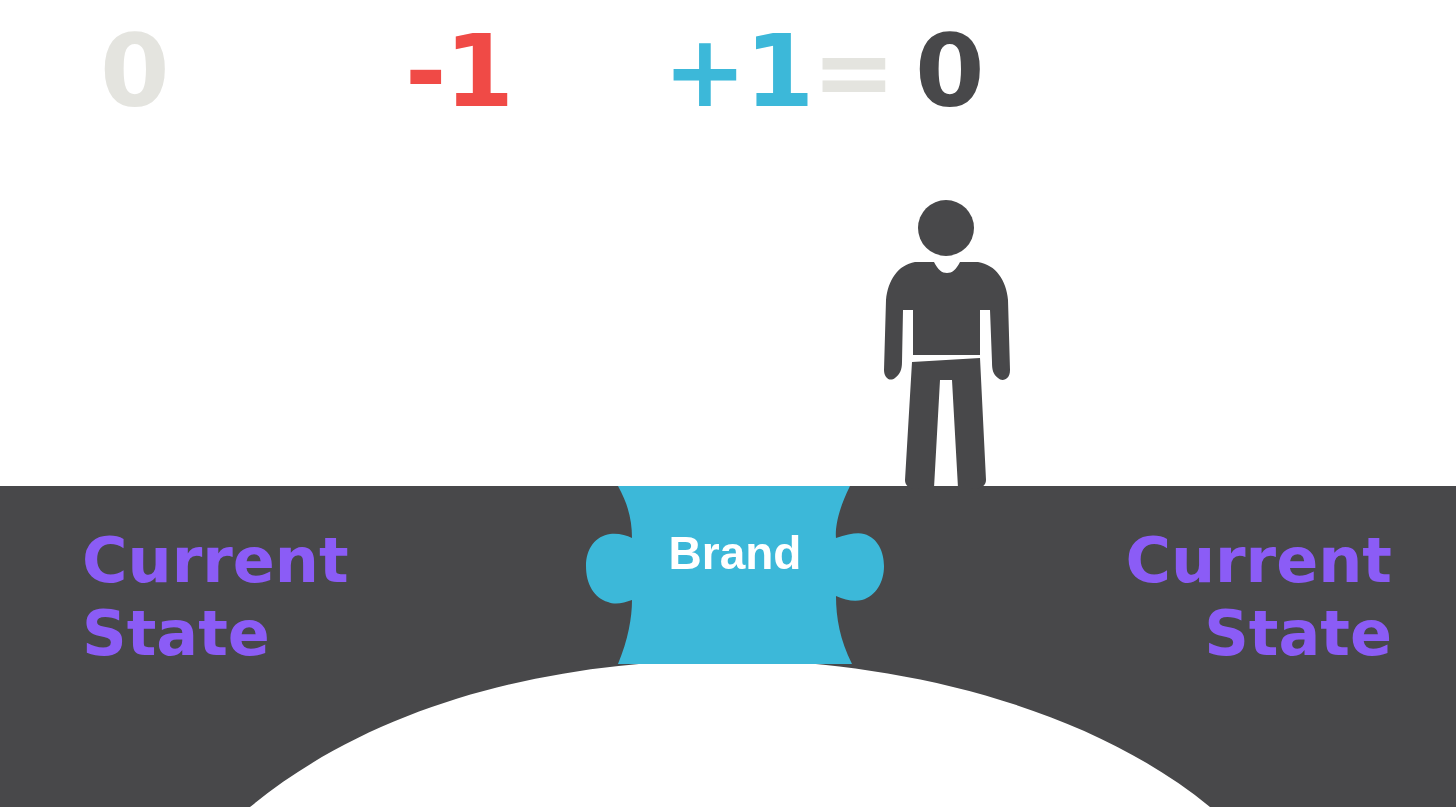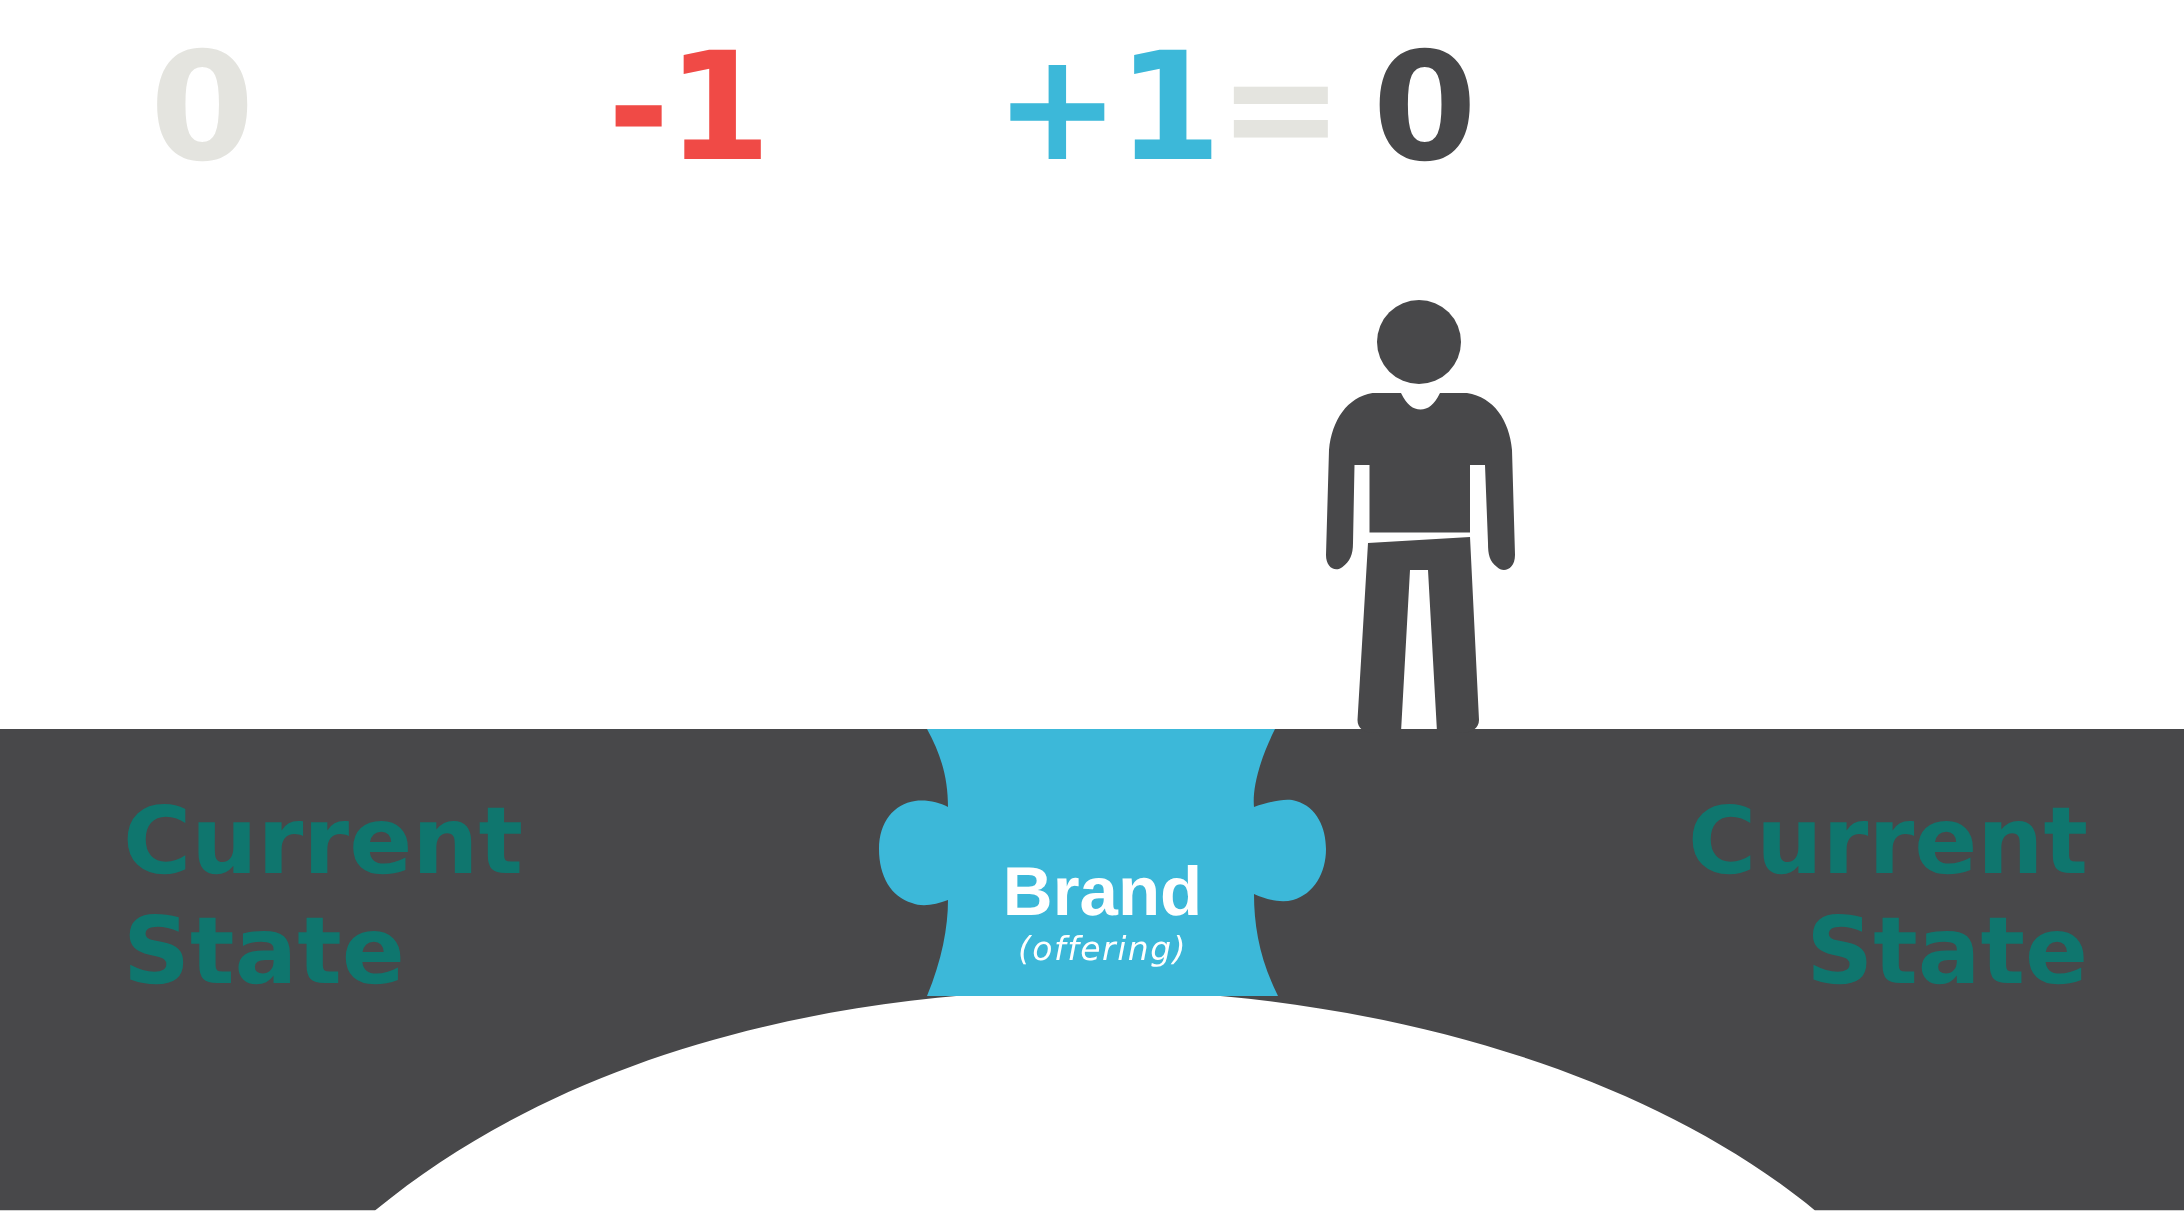--- a/index.html
+++ b/index.html
@@ -1,20 +1,20 @@
 <!DOCTYPE html>
 <html><head>
 <meta charset="utf-8">
 <style>
   html, body { margin:0; padding:0; }
   body { width:1456px; height:807px; background:#ffffff; position:relative; overflow:hidden; font-family:"DejaVu Sans", sans-serif; }
   .num { position:absolute; top:22px; font-size:100px; font-weight:bold; line-height:1; letter-spacing:-2px; }
-  .label { position:absolute; color:#0f766e; font-family:"DejaVu Sans", sans-serif; font-weight:bold; font-size:62px; line-height:73px; }
+  .label { position:absolute; color:#8b5cf6; font-family:"DejaVu Sans", sans-serif; font-weight:bold; font-size:62px; line-height:73px; }
   .brand { position:absolute; left:630px; top:528px; width:210px; text-align:center; color:#fff; }
-  .brand-title { font-family:"Liberation Sans", sans-serif; font-weight:bold; font-size:46px; line-height:50px;margin-top:41px; }
+  .brand-title { font-family:"Liberation Sans", sans-serif; font-weight:bold; font-size:46px; line-height:50px; }
   .brand-sub { font-family:"DejaVu Sans", sans-serif; font-size:22px; font-style:italic; line-height:30px; letter-spacing:1px; }
   svg { position:absolute; left:0; top:0; }
 </style>
 </head>
 <body>
 
 <svg width="1456" height="807" viewBox="0 0 1456 807">
 
   <path d="M0,486 L1456,486 L1456,807 L1210,807 C1080,700 880,660 730,660 C560,660 380,700 250,807 L0,807 Z" fill="#48484a"></path>
 
@@ -47,14 +47,13 @@
   <div>Current</div>
   <div>State</div>
 </div>
 <div class="label" style="right:64px; top:524px; text-align:right;">
   <div>Current</div>
   <div>State</div>
 </div>
 
 <div class="brand">
   <div class="brand-title">Brand</div>
-  <div class="brand-sub">(offering)</div>
 </div>
 
 </body></html>

